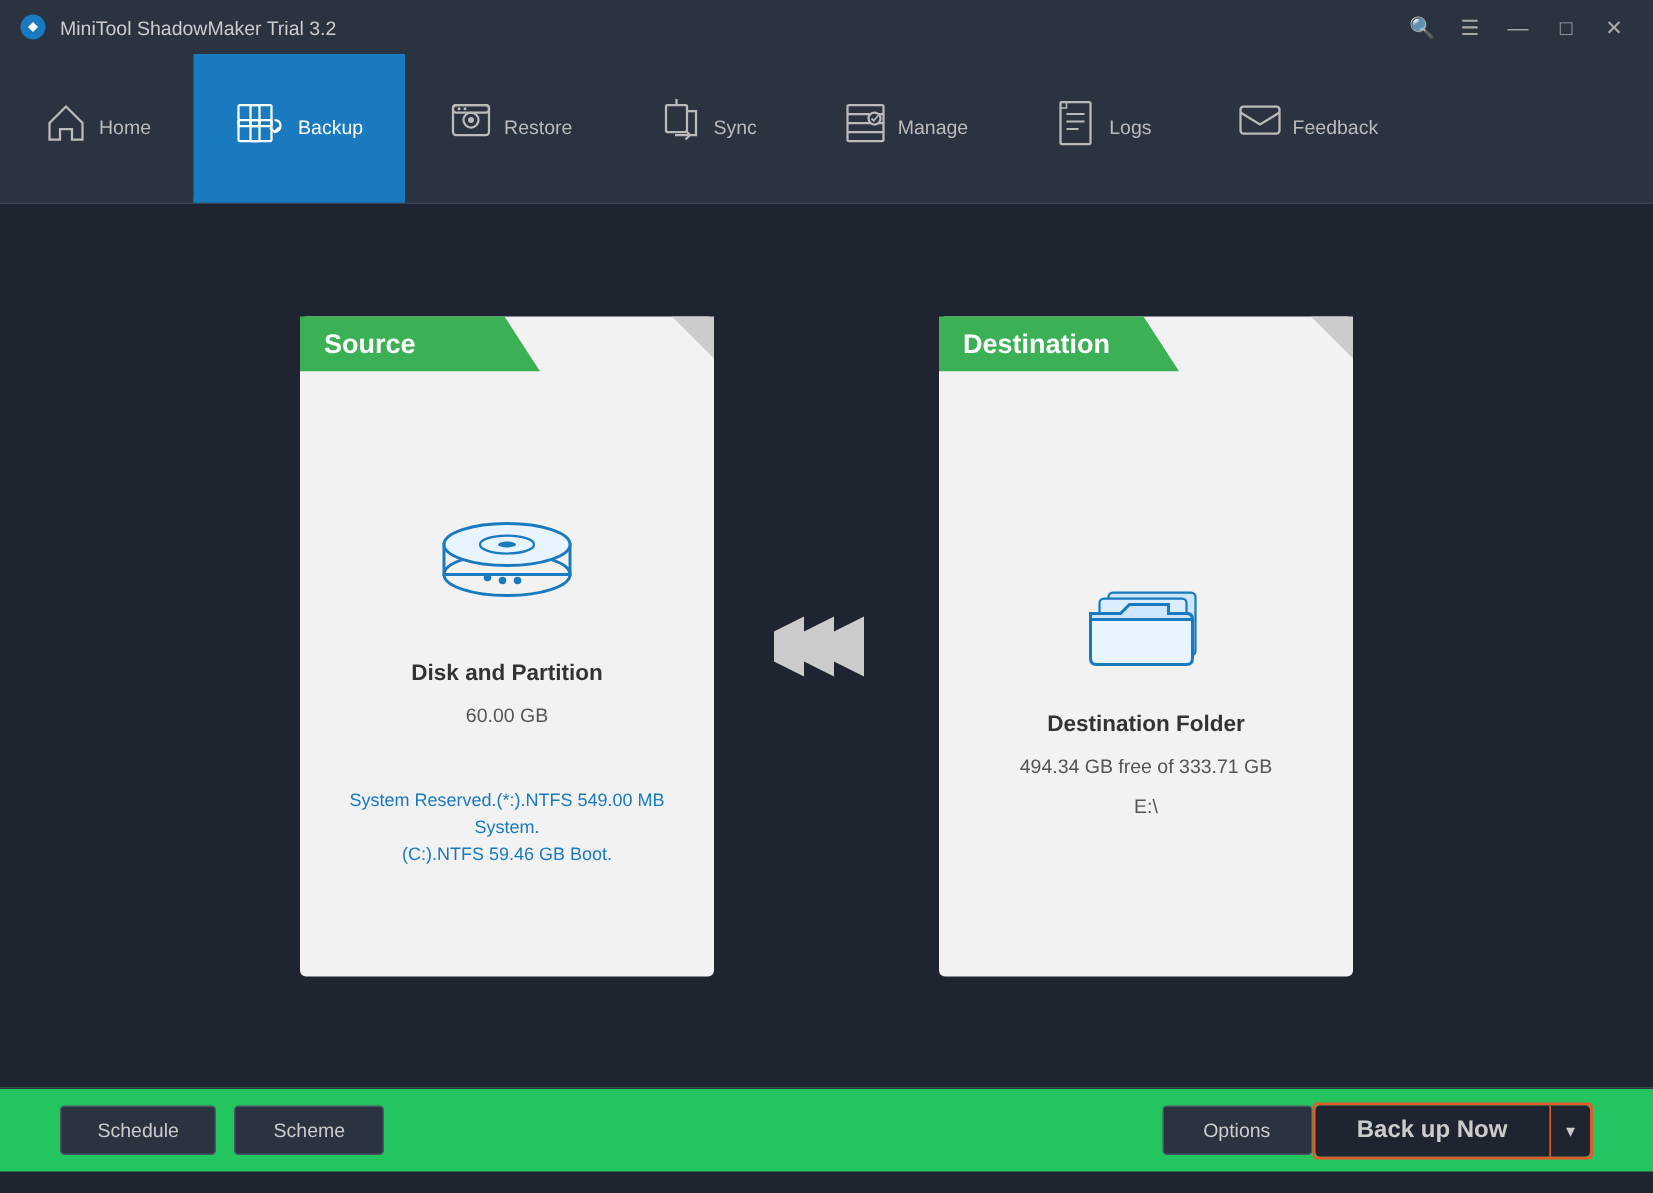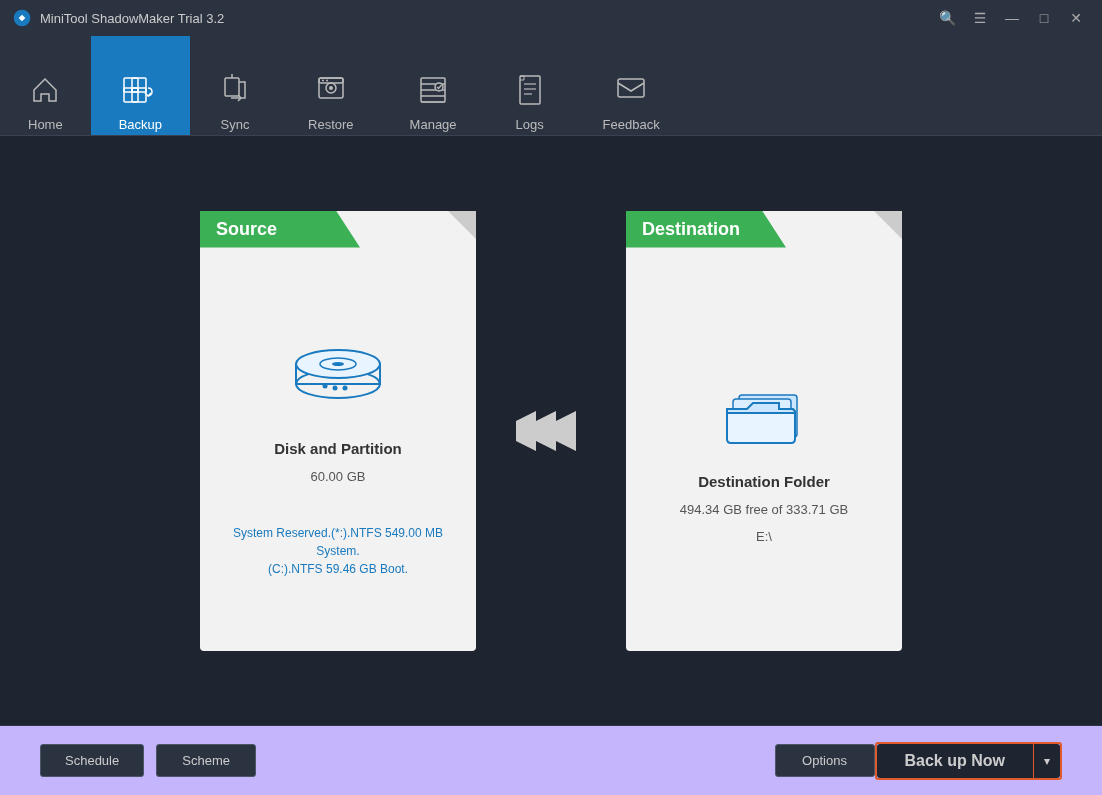--- a/index.html
+++ b/index.html
@@ -55,23 +55,22 @@
     
     #navbar {
       background: #2b3240;
       height: 100px;
       display: flex;
       align-items: stretch;
       border-bottom: 1px solid #3a4150;
     }
     .nav-item {
       display: flex;
-      flex-direction: column;
-      align-items: center;
-      justify-content: flex-end;
+      align-items: center;
+      justify-content: flex-start;
       padding: 0 28px;
       cursor: pointer;
       color: #bbb;
       font-size: 13px;
       gap: 6px;
       min-width: 90px;
       border-bottom: 3px solid transparent;
       transition: background 0.15s;
     }
     .nav-item.active {
@@ -167,22 +166,22 @@
       align-items: center;
       justify-content: center;
       padding: 0 30px;
       color: #ccc;
       font-size: 36px;
       letter-spacing: -8px;
     }
 
     
     #footer {
-      height: 70px;
-      background: #c4b5fd;
+      height: 56px;
+      background: #22c55e;
       display: flex;
       align-items: center;
       justify-content: space-between;
       padding: 0 40px;
       border-top: 1px solid #2d3545;
     }
     #footer-left { display: flex; gap: 12px; }
     #footer-right { display: flex; align-items: center; justify-content: flex-end; }
 
     .btn-secondary {
@@ -275,41 +274,41 @@
         <path d="M26 14 Q30 14 30 18 A4 4 0 0 1 26 22" stroke="white" stroke-width="1.5" fill="none"></path>
         <path d="M23 19 L26 22 L29 19" stroke="white" stroke-width="1.5" fill="none"></path>
       </svg>
     </span>
     <span>Backup</span>
   </div>
 
   <div class="nav-item">
     <span class="nav-icon">
       <svg width="32" height="32" viewBox="0 0 32 32" fill="none">
-        <rect x="6" y="4" width="14" height="18" rx="1" stroke="#bbb" stroke-width="1.5"></rect>
-        <path d="M13 4 L13 0" stroke="#bbb" stroke-width="1.5"></path>
-        <path d="M20 8 L26 8 L26 24 L12 24" stroke="#bbb" stroke-width="1.5" fill="none"></path>
-        <path d="M19 21 L22 24 L19 27" stroke="#bbb" stroke-width="1.5" fill="none"></path>
-      </svg>
-    </span>
-    <span>Sync</span>
-  </div>
-
-  <div class="nav-item">
-    <span class="nav-icon">
-      <svg width="32" height="32" viewBox="0 0 32 32" fill="none">
         <rect x="4" y="4" width="24" height="20" rx="2" stroke="#bbb" stroke-width="1.5"></rect>
         <circle cx="16" cy="14" r="5" stroke="#bbb" stroke-width="1.5"></circle>
         <circle cx="16" cy="14" r="2" fill="#bbb"></circle>
         <rect x="4" y="4" width="24" height="5" rx="2" stroke="#bbb" stroke-width="1.5" fill="none"></rect>
         <circle cx="8" cy="6.5" r="1" fill="#bbb"></circle>
         <circle cx="12" cy="6.5" r="1" fill="#bbb"></circle>
       </svg>
     </span>
     <span>Restore</span>
+  </div>
+
+  <div class="nav-item">
+    <span class="nav-icon">
+      <svg width="32" height="32" viewBox="0 0 32 32" fill="none">
+        <rect x="6" y="4" width="14" height="18" rx="1" stroke="#bbb" stroke-width="1.5"></rect>
+        <path d="M13 4 L13 0" stroke="#bbb" stroke-width="1.5"></path>
+        <path d="M20 8 L26 8 L26 24 L12 24" stroke="#bbb" stroke-width="1.5" fill="none"></path>
+        <path d="M19 21 L22 24 L19 27" stroke="#bbb" stroke-width="1.5" fill="none"></path>
+      </svg>
+    </span>
+    <span>Sync</span>
   </div>
 
   <div class="nav-item">
     <span class="nav-icon">
       <svg width="32" height="32" viewBox="0 0 32 32" fill="none">
         <rect x="4" y="4" width="24" height="24" rx="1" stroke="#bbb" stroke-width="1.5"></rect>
         <line x1="4" y1="10" x2="28" y2="10" stroke="#bbb" stroke-width="1.5"></line>
         <line x1="4" y1="16" x2="28" y2="16" stroke="#bbb" stroke-width="1.5"></line>
         <line x1="4" y1="22" x2="28" y2="22" stroke="#bbb" stroke-width="1.5"></line>
         <line x1="4" y1="28" x2="28" y2="28" stroke="#bbb" stroke-width="1"></line>

